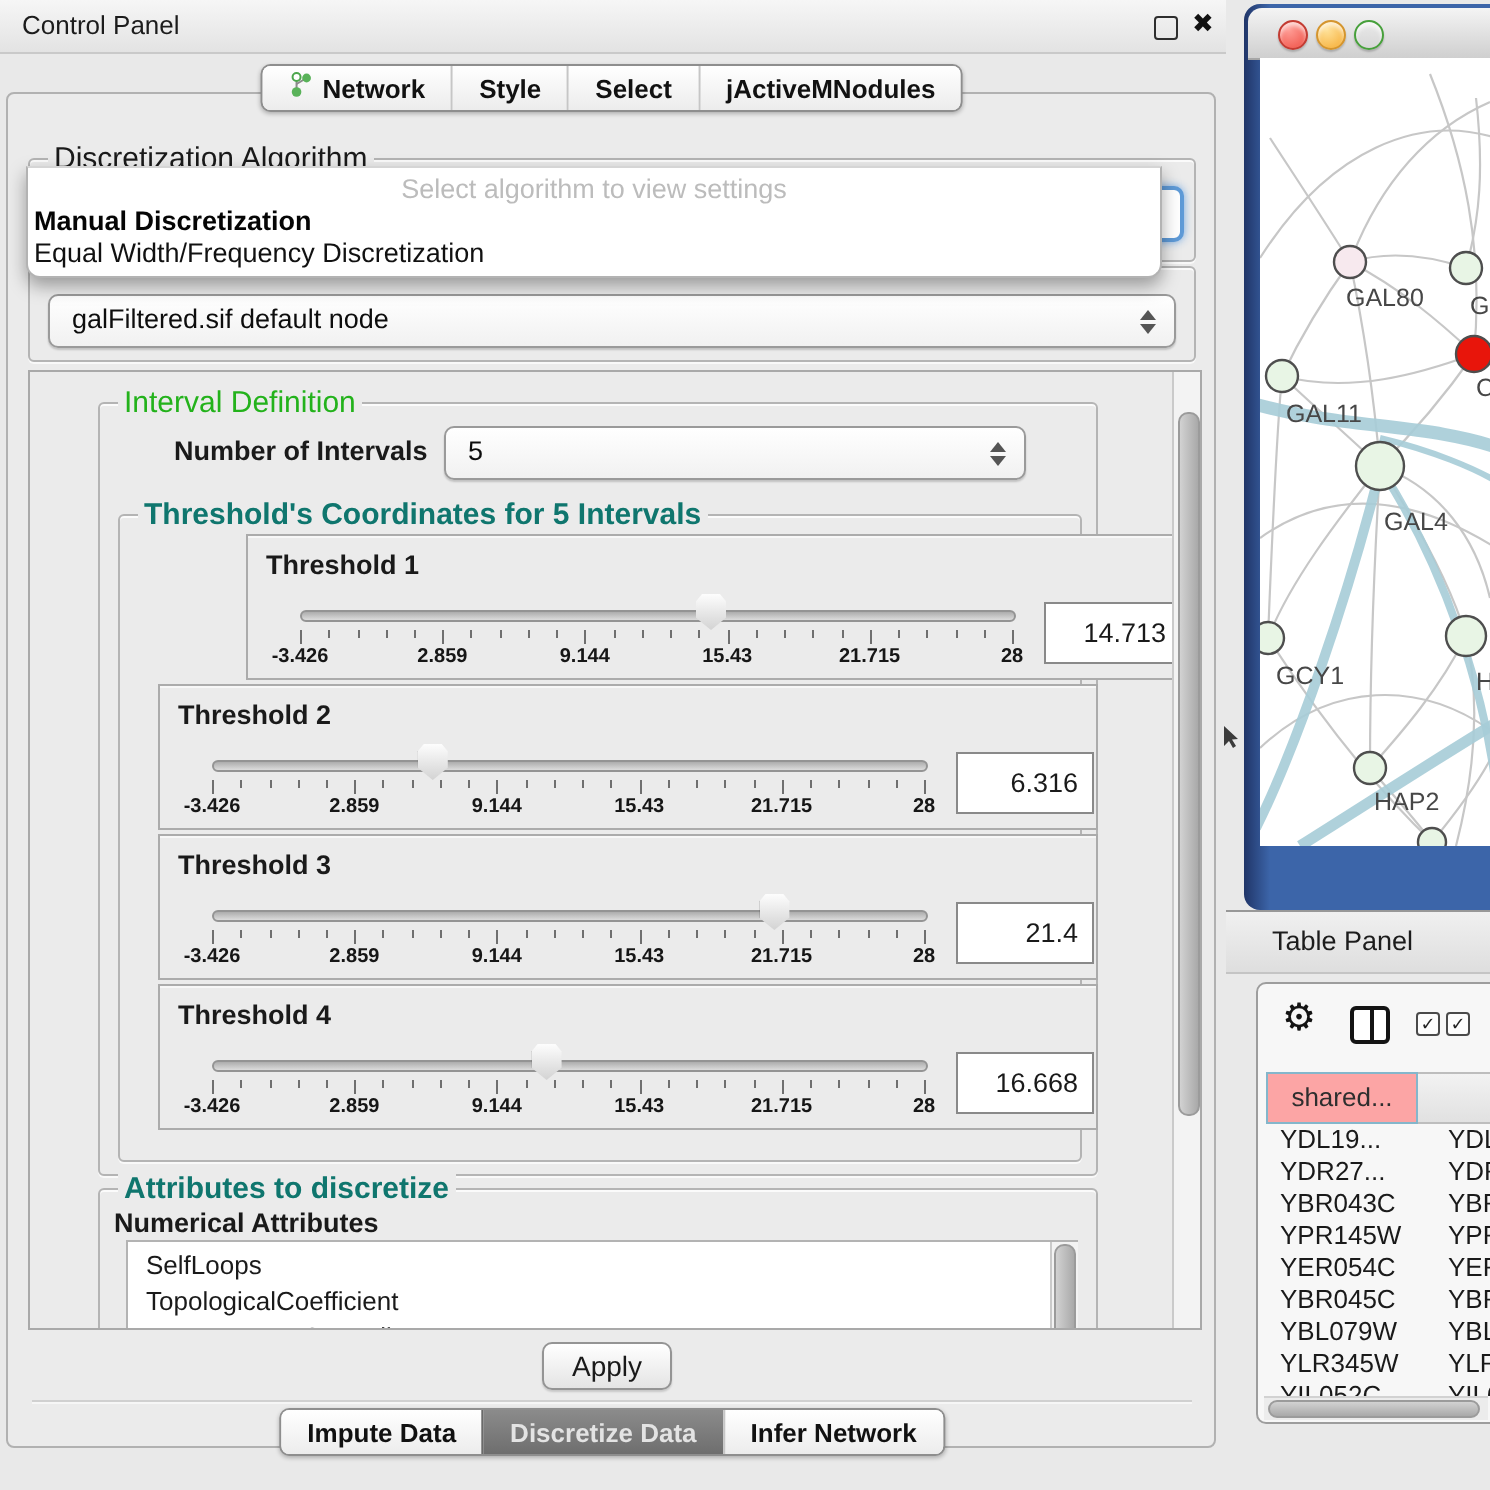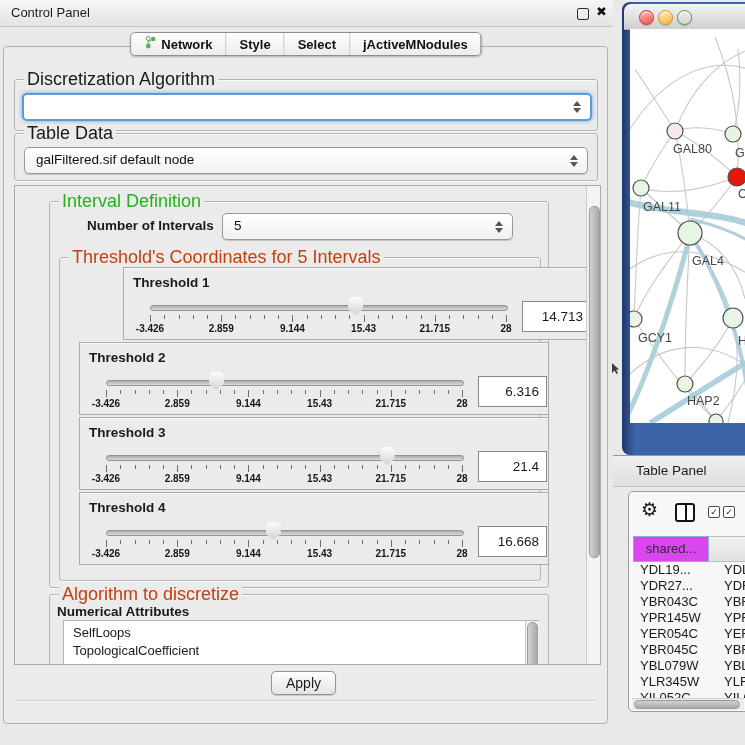--- a/index.html
+++ b/index.html
@@ -17,23 +17,23 @@
   
   .seg-wrap{display:inline-flex;border:1px solid #8e8e8e;border-radius:5px;overflow:hidden;background:#fdfdfd;
             box-shadow:0 1px 2px rgba(0,0,0,.25);height:22px;}
   .seg{display:flex;align-items:center;padding:0 13px;font-size:13px;font-weight:bold;color:#111;
        border-left:1px solid #c6c6c6;background:linear-gradient(#ffffff,#ececec);white-space:nowrap;}
   .seg:first-child{border-left:none;}
   .seg.sel{background:linear-gradient(#8b8b8b,#6e6e6e);color:#e3e3e3;border-left-color:#6a6a6a;}
   .seg .nicon{margin-right:5px;display:inline-block;}
   
   .group{border:1px solid #b4b4b4;border-radius:3px;box-shadow:inset 0 1px 0 rgba(255,255,255,.8),0 1px 0 rgba(255,255,255,.7);}
-  .group-label{position:absolute;top:-8px;left:9px;background:#ebebeb;padding:0 3px;font-size:18px;line-height:15px;}
+  .group-label{position:absolute;top:-8px;left:9px;background:#ebebeb;padding:0 3px;font-size:15px;line-height:15px;}
   .lbl-green{color:#23b21b;}
-  .lbl-blue{color:#c2410c;}
+  .lbl-blue{color:#0f766e;font-weight:bold;}
   
   .mac-combo{border:1px solid #9a9a9a;border-radius:5px;background:linear-gradient(#ffffff,#f1f1f1);
              box-shadow:0 1px 1px rgba(0,0,0,.18);}
   .mac-combo .val{position:absolute;left:11px;top:4px;font-size:13.5px;color:#0d0d0d;white-space:nowrap;}
   .updown{position:absolute;right:9px;top:50%;transform:translateY(-50%);width:8px;height:12px;}
   .updown:before,.updown:after{content:"";position:absolute;left:0;border-left:4px solid transparent;border-right:4px solid transparent;}
   .updown:before{top:0;border-bottom:5px solid #555;}
   .updown:after{bottom:0;border-top:5px solid #555;}
   
   .popup{left:13px;top:83px;width:566px;height:54px;background:#fff;border:1px solid #b3b3b3;border-top:1px solid #d5d5d5;
@@ -74,21 +74,21 @@
   .light{position:absolute;top:6px;width:13px;height:13px;border-radius:50%;box-shadow:inset 0 2px 2px rgba(255,255,255,.7),0 1px 1px rgba(0,0,0,.2);}
   .netcontent{left:630px;top:29px;width:115px;height:394px;background:#fff;overflow:hidden;}
   
   .tp-strip{left:613px;top:455px;width:132px;height:30px;background:linear-gradient(#f0f0f0,#dedede);
             border-top:1px solid #989898;border-bottom:1px solid #c4c4c4;}
   .tp-box{left:628px;top:491px;width:117px;height:219px;border:1px solid #9d9d9d;border-radius:5px 0 0 5px;background:#f7f7f7;}
   .gear{position:absolute;font-size:19px;color:#141414;line-height:19px;}
   .splitic{position:absolute;width:16px;height:15px;border:2px solid #141414;border-radius:3px;background:#fff;}
   .splitic:before{content:"";position:absolute;left:50%;top:0;width:2px;height:100%;background:#141414;}
   .cb{position:absolute;width:10px;height:10px;border:1.4px solid #4a4a4a;border-radius:2px;background:#fdfdfd;font-size:9px;line-height:10px;text-align:center;color:#222;}
-  .th1{background:#d946ef;border:1px solid #84b6cb;color:#2e2e2e;}
+  .th1{background:#fca5a5;border:1px solid #84b6cb;color:#2e2e2e;}
   .th2{background:linear-gradient(#f2f2f2,#e1e1e1);border:1px solid #bdbdbd;border-left:none;color:#2e2e2e;}
   .trow{height:16px;line-height:16px;font-size:13px;white-space:nowrap;}
   .trow .c1{display:inline-block;width:76px;padding-left:7px;}
   .trow .c2{display:inline-block;padding-left:8px;}
 </style>
 </head>
 <body>
 
 <div id="app">
 
@@ -122,20 +122,25 @@
         </div>
       </div></div>
 
   <div class="abs group" style="left:14px;top:79px;width:582px;height:50px;">
     <span class="group-label">Discretization Algorithm</span>
   </div>
   <div class="abs focus-combo" style="left:22px;top:93px;width:566px;height:24px;">
     <span class="updown"></span>
   </div>
 
+  <div class="abs popup">
+    <div class="ph">Select algorithm to view settings</div>
+    <div class="it1">Manual Discretization</div>
+    <div class="it2">Equal Width/Frequency Discretization</div>
+  </div>
 
   <div class="abs group" style="left:14px;top:133px;width:582px;height:46px;">
     <span class="group-label">Table Data</span>
   </div>
   <div class="abs mac-combo" style="left:24px;top:147px;width:562px;height:25px;">
     <span class="val">galFiltered.sif default node</span>
     <span class="updown"></span>
   </div>
 
   <div class="abs viewport">
@@ -302,39 +307,50 @@
           <div class="ticklbl" style="left: 142.4px; top: 55px;">9.144</div>
           <div class="ticklbl" style="left: 213.6px; top: 55px;">15.43</div>
           <div class="ticklbl" style="left: 284.8px; top: 55px;">21.715</div>
           <div class="ticklbl" style="left: 356px; top: 55px;">28</div>
           <div class="sthumb" style="left: 185.8px;"></div>
           <div class="valbox">16.668</div>
         </div>
       </div>
 
     <div class="abs group" style="left:34px;top:408px;width:498px;height:100px;">
-      <span class="group-label lbl-blue">Algorithm to discretize</span>
+      <span class="group-label lbl-blue">Attributes to discretize</span>
     </div>
     <span class="abs" style="left:42px;top:418px;font-weight:bold;font-size:13.5px;">Numerical Attributes</span>
     <div class="abs attrlist" style="left:48px;top:434px;width:476px;height:62px;padding-top:3px;box-sizing:border-box;" id="attrList">
         <div class="li">SelfLoops</div>
         <div class="li">TopologicalCoefficient</div>
         <div class="li">BetweennessCentrality</div>
       </div>
     <div class="abs vtrack" style="left:510px;top:435px;width:13px;height:60px;">
       <div class="thumb" style="position:absolute;left:1px;top:1px;width:9px;height:54px;"></div>
     </div>
 
     <div class="abs vtrack" style="left:571px;top:0;width:14px;height:478px;">
       <div class="thumb" style="position:absolute;left:2px;top:20px;width:9px;height:350px;"></div>
     </div>
   </div>
 
   <div class="abs pushbtn" style="left:271px;top:671px;width:63px;height:22px;line-height:22px;">Apply</div>
   <div class="abs" style="left:16px;top:700px;width:580px;height:1px;background:#d0d0d0;box-shadow:0 1px 0 #f6f6f6;"></div>
+  <div class="abs" style="left:306px;top:704px;transform:translateX(-50%);z-index:5;" id="bottomTabs"><div class="seg-wrap">
+        <div class="seg">
+          <span>Impute Data</span>
+        </div>
+        <div class="seg sel">
+          <span>Discretize Data</span>
+        </div>
+        <div class="seg">
+          <span>Infer Network</span>
+        </div>
+      </div></div>
 
   <svg class="abs" style="left:611px;top:363px;" width="10" height="12">
     <polygon points="1,0 1,10 3.5,7.5 5.5,11 7,10 5,6.8 8,6.5" fill="#3c3c3c"></polygon>
   </svg>
 
   <div class="abs netframe"></div>
   <div class="abs nettitle">
     <span class="light" style="left:15px;background:radial-gradient(circle at 35% 30%,#ff9d96,#ee4f44);border:1px solid #c23c33;"></span>
     <span class="light" style="left:34px;background:radial-gradient(circle at 35% 30%,#ffe29a,#f5ab32);border:1px solid #d4952f;"></span>
     <span class="light" style="left:53px;background:radial-gradient(circle at 35% 30%,#b2ec9a,#52b944;);border:1px solid #47a03b;"></span>

